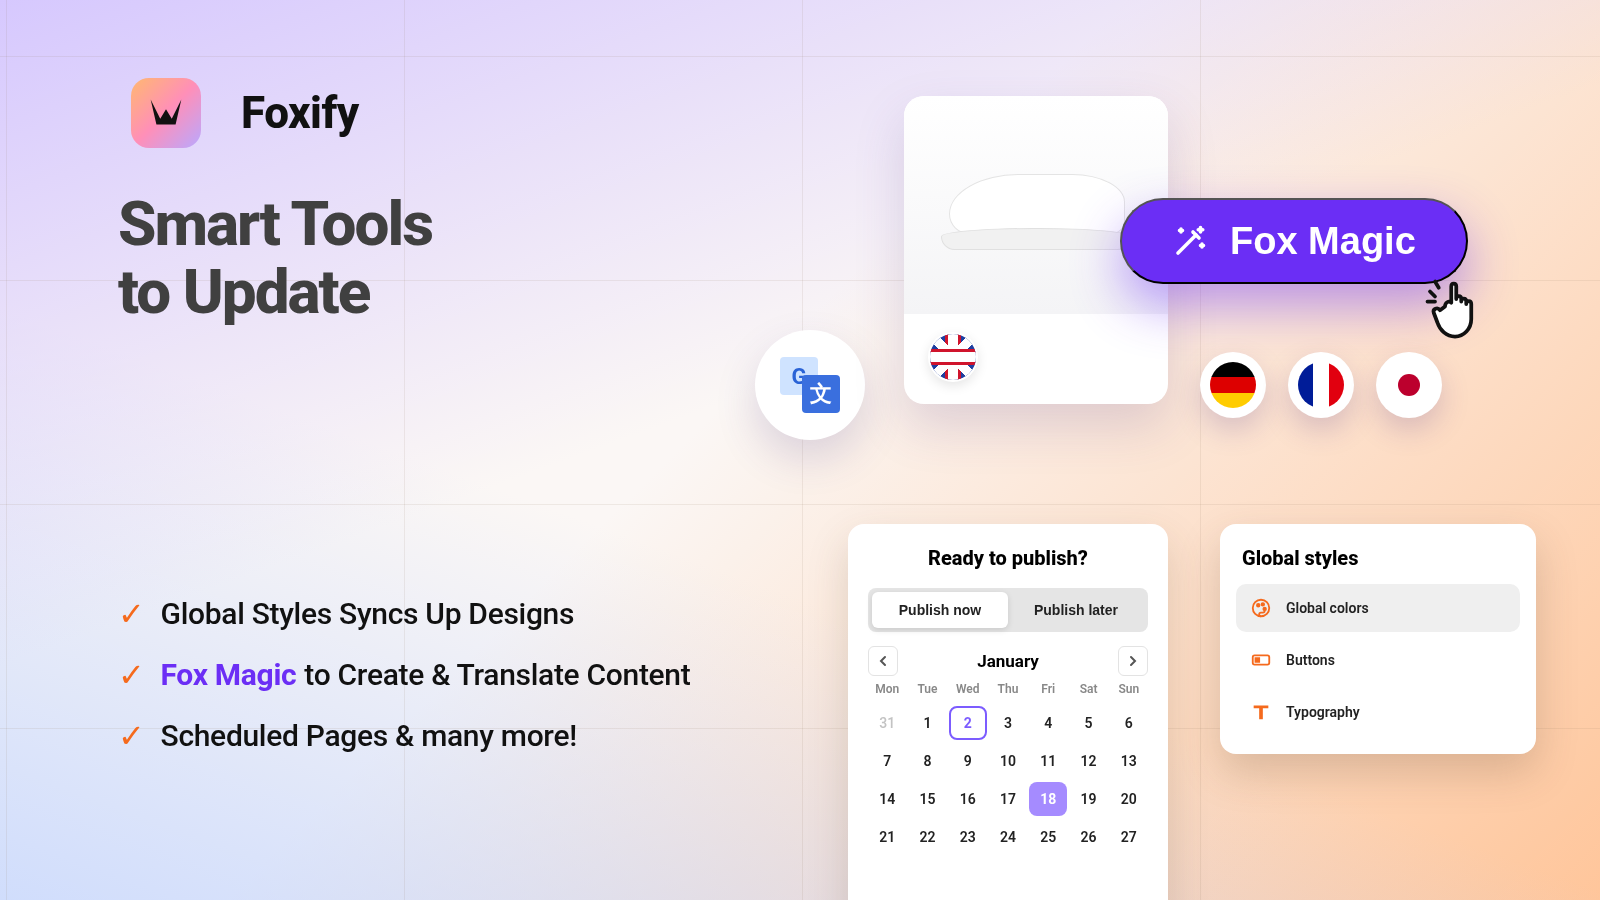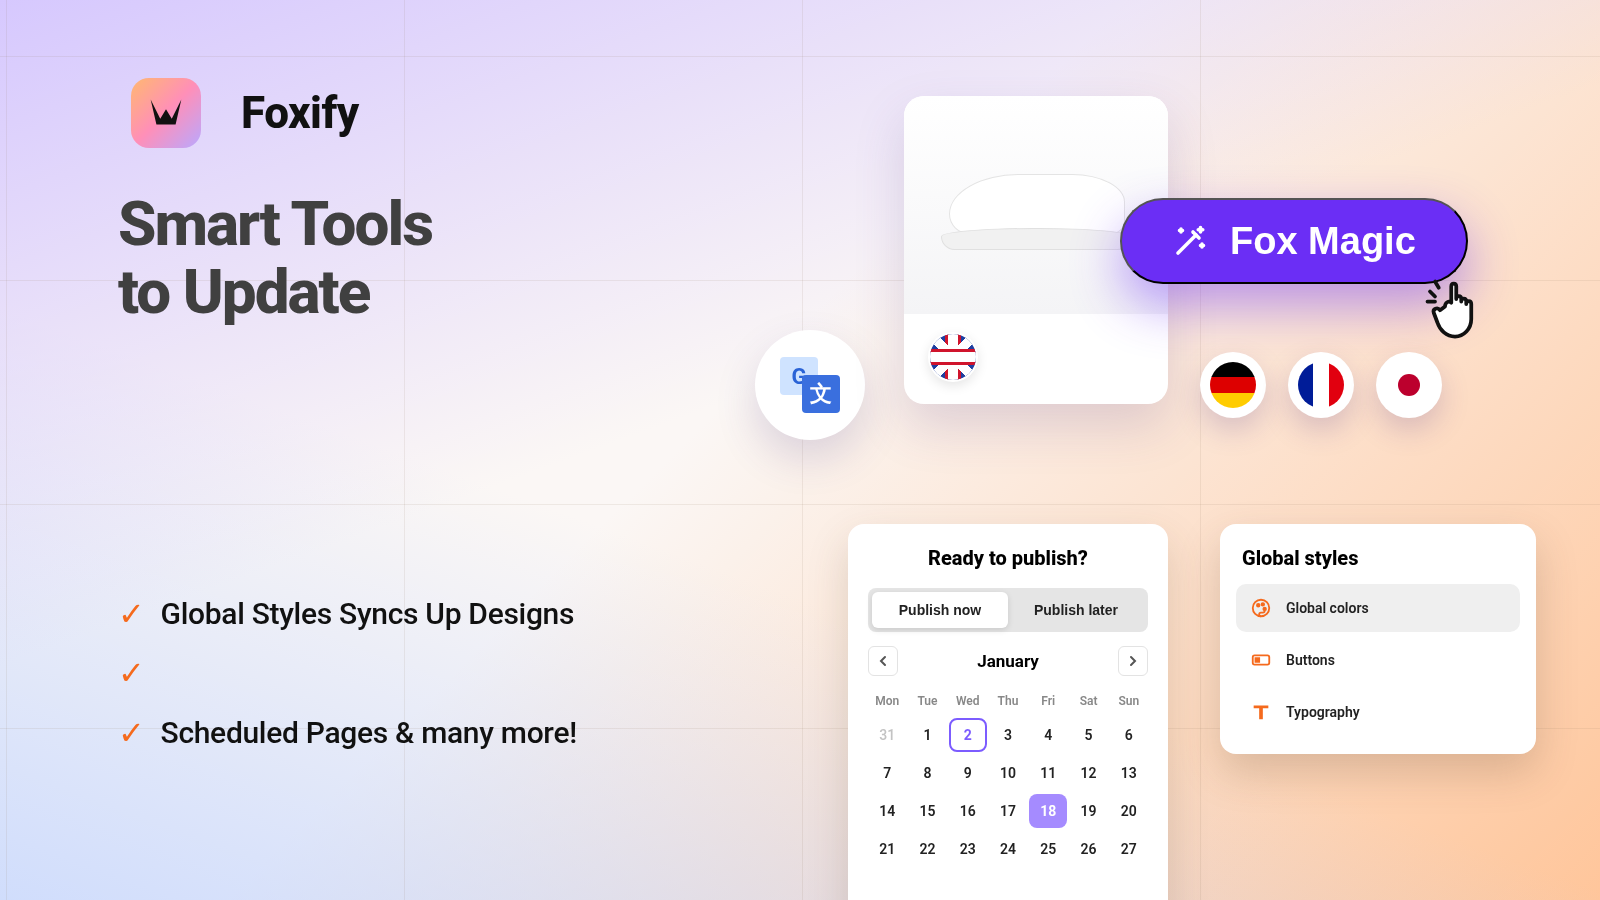--- a/index.html
+++ b/index.html
@@ -70,21 +70,21 @@
   .flag-fr { width:46px; height:46px; border-radius:23px; background:linear-gradient(90deg,#001c98 0 33.3%, #fff 33.3% 66.6%, #e1000f 66.6% 100%); }
   .flag-jp { width:46px; height:46px; border-radius:23px; background:#fff; position:relative; }
   .flag-jp::after { content:""; position:absolute; top:50%; left:50%; width:22px; height:22px; background:#bc002d; border-radius:11px; transform:translate(-50%,-50%); }
 
   
   .publish { position:absolute; top:524px; left:848px; width:320px; background:#fff; border-radius:16px; box-shadow:0 18px 42px rgba(90,70,50,0.18); padding:22px 20px 8px; height:482px; overflow:hidden; }
   .publish h3 { font-size:20px; font-weight:800; text-align:center; margin-bottom:18px; }
   .seg { display:flex; background:#e5e5e5; border-radius:8px; padding:4px; margin-bottom:14px; }
   .seg button { flex:1; font-size:14px; font-weight:600; padding:10px 0; border:0; background:transparent; border-radius:6px; cursor:pointer; color:#222; }
   .seg button.active { background:#fff; box-shadow:0 2px 6px rgba(0,0,0,0.12); }
-  .cal-nav { display:flex; align-items:center; justify-content:space-between; margin-bottom:12px; }
+  .cal-nav { display:flex; align-items:center; justify-content:space-between; margin-bottom:0; }
   .cal-nav .arrow { width:30px; height:30px; border:1px solid #e3e3e3; border-radius:6px; background:#fff; display:flex; align-items:center; justify-content:center; font-size:16px; color:#555; cursor:pointer; }
   .cal-nav .month { font-size:17px; font-weight:700; }
   .cal-grid { display:grid; grid-template-columns:repeat(7,1fr); gap:4px 2px; text-align:center; }
   .cal-grid .dow { font-size:12px; font-weight:600; color:#888; padding:6px 0; }
   .cal-grid .day { font-size:14px; font-weight:600; color:#222; height:34px; display:flex; align-items:center; justify-content:center; border-radius:8px; cursor:pointer; }
   .cal-grid .day.other { color:#c3c3c3; font-weight:500; }
   .cal-grid .day.ring { border:2px solid #7c5cff; color:#7c5cff; font-weight:700; }
   .cal-grid .day.sel { background:#a58bff; color:#fff; font-weight:700; }
 
   
@@ -123,20 +123,21 @@
   <div>to Update</div>
 </div>
 
 <div class="bullets">
   <div class="bullet">
     <span class="chk">✓</span>
     <span>Global Styles Syncs Up Designs</span>
   </div>
   <div class="bullet">
     <span class="chk">✓</span>
+    <span><span class="accent">Fox Magic</span><span>to Create &amp; Translate Content</span></span>
   </div>
   <div class="bullet">
     <span class="chk">✓</span>
     <span>Scheduled Pages &amp; many more!</span>
   </div>
 </div>
 
 <div class="gtrans">
   <div class="gtrans-inner">
     <div class="gtrans-sq a">G</div>

